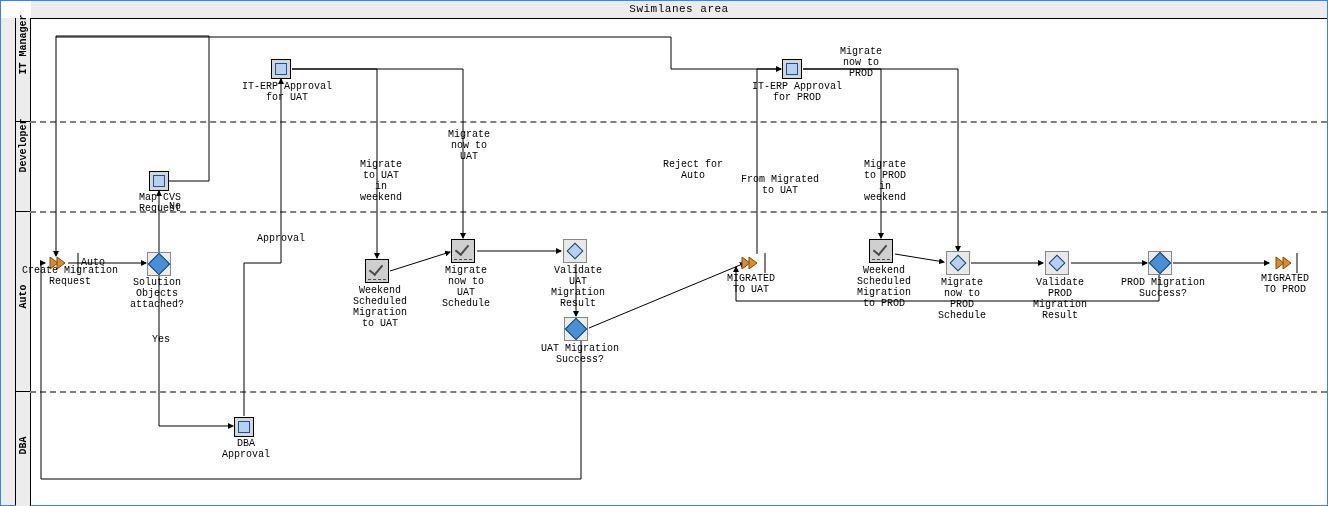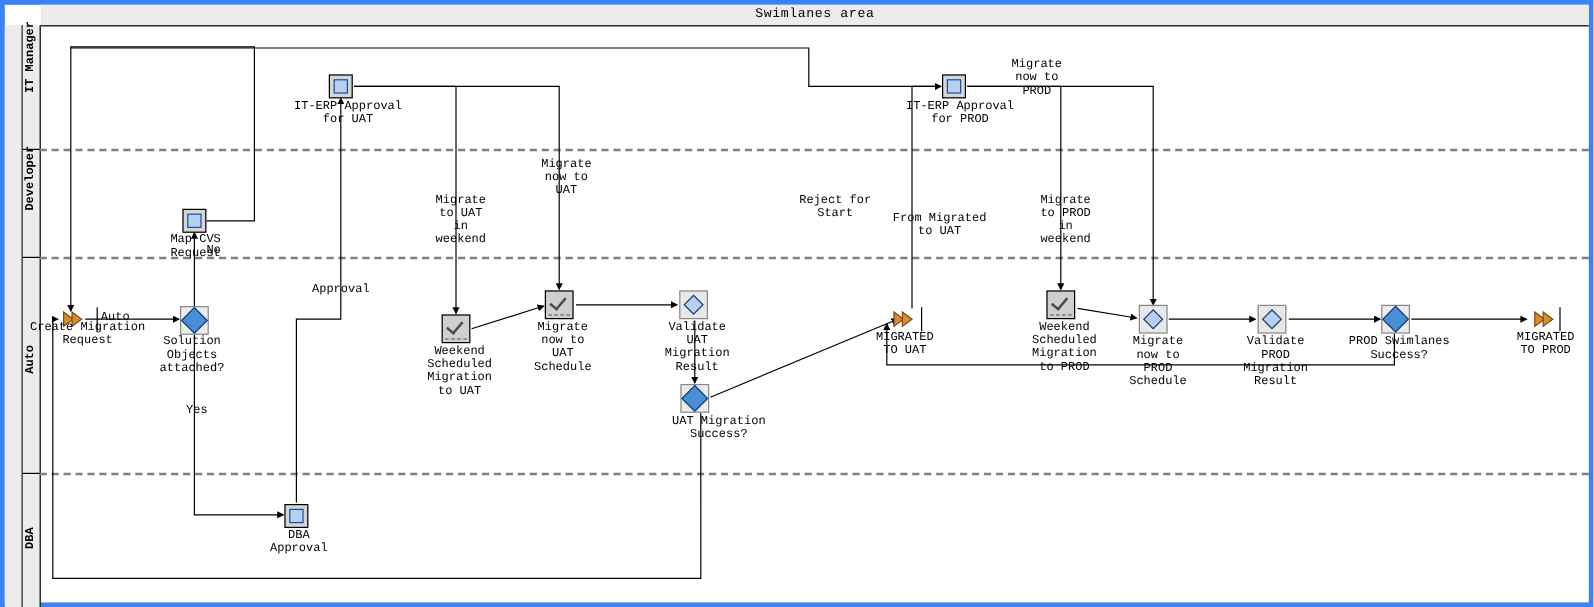--- a/index.html
+++ b/index.html
@@ -1,16 +1,16 @@
 <!DOCTYPE html>
 <html><head>
 <meta charset="utf-8">
 <style>
   html,body{margin:0;padding:0;background:#fff;font-family:"Courier New",monospace;font-size:10px;color:#000}
-  .stage{position:relative;width:1328px;height:506px;border:4px solid #3b82f6;box-sizing:border-box;background:#fff}
+  .stage{position:relative;width:1328px;height:506px;border:1px solid #3b82f6;box-sizing:border-box;background:#fff}
   .title-bar{position:absolute;left:30px;top:0;right:0;height:17px;border-bottom:1px solid #000;background:#ececec;text-align:center;line-height:17px;font-size:11px;letter-spacing:.5px}
   .lane-strip{position:absolute;left:0;top:17px;width:14px;height:487px;border-right:1px solid #000;background:#ececec}
   .lane-label{position:absolute;left:15px;width:14px;border-right:1px solid #000;background:#ececec;text-align:center}
   .lane-label span{display:block;transform:rotate(-90deg);transform-origin:center;white-space:nowrap;font-weight:bold;font-size:10px}
   .lane-label.l1{top:17px;height:103px}
   .lane-label.l1 span{margin-top:44px}
   .lane-label.l2{top:120px;height:90px;border-top:1px solid #000}
   .lane-label.l2 span{margin-top:38px}
   .lane-label.l3{top:210px;height:180px;border-top:1px solid #000}
   .lane-label.l3 span{margin-top:84px}
@@ -191,25 +191,25 @@
   <div class="floating-label" style="left:544px;top:264px;width:66px">Validate
 UAT
 Migration
 Result</div>
 
   <div class="node" style="left:563px;top:316px;width:24px">
     <div class="diamond-wrap">
         <div class="diamond"></div>
       </div>
   </div>
-  <div class="floating-label" style="left:550px;top:342px;width:90px">UAT Migration
+  <div class="floating-label" style="left:534px;top:342px;width:90px">UAT Migration
 Success?</div>
 
   <div class="floating-label" style="left:654px;top:158px;width:76px">Reject for
-Start</div>
+Auto</div>
   <div class="floating-label" style="left:734px;top:173px;width:90px">From Migrated
 to UAT</div>
 
   <div class="node" style="left:736px;top:254px;width:30px">
     <div class="end-sym">
       <svg viewBox="0 0 22 16">
           <path d="M1 2 L9 8 L1 14 Z" fill="#d98c2b" stroke="#7a4a10"></path>
           <path d="M8 2 L16 8 L8 14 Z" fill="#d98c2b" stroke="#7a4a10"></path>
         </svg>
     </div>
@@ -259,21 +259,21 @@
   <div class="floating-label" style="left:1026px;top:276px;width:66px">Validate
 PROD
 Migration
 Result</div>
 
   <div class="node" style="left:1147px;top:250px;width:24px">
     <div class="diamond-wrap">
         <div class="diamond"></div>
       </div>
   </div>
-  <div class="floating-label" style="left:1112px;top:276px;width:100px">PROD Swimlanes
+  <div class="floating-label" style="left:1112px;top:276px;width:100px">PROD Migration
 Success?</div>
 
   <div class="node" style="left:1270px;top:254px;width:30px">
     <div class="end-sym">
       <svg viewBox="0 0 22 16">
           <path d="M1 2 L9 8 L1 14 Z" fill="#d98c2b" stroke="#7a4a10"></path>
           <path d="M8 2 L16 8 L8 14 Z" fill="#d98c2b" stroke="#7a4a10"></path>
         </svg>
     </div>
   </div>

